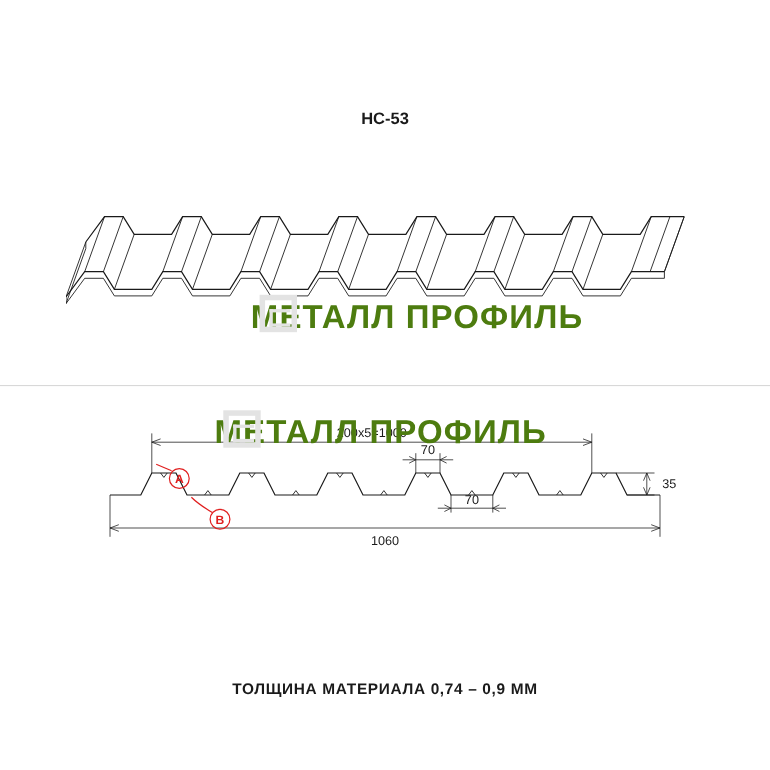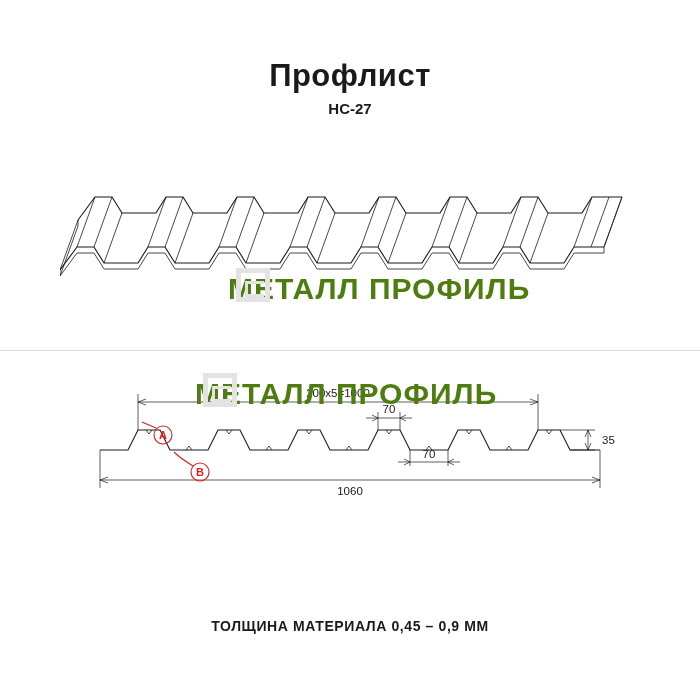--- a/index.html
+++ b/index.html
@@ -110,22 +110,21 @@
   .dim { fill: none; stroke: #1a1a1a; stroke-width: 0.7; }
   .red { fill: none; stroke: #e01f1f; stroke-width: 1.1; }
   .redtxt { fill: #e01f1f; font-family: "Liberation Sans", sans-serif; font-size: 11px; font-weight: bold; }
   .dimtxt { fill: #1a1a1a; font-family: "Liberation Sans", sans-serif; font-size: 11.5px; }
 </style>
 </head>
 <body>
 
 <div class="page">
 
-  <div class="title">Профлист</div>
-  <div class="subtitle">НС-27</div>
+  <div class="subtitle">НС-53</div>
 
   <div class="iso-wrap">
     <svg width="580" height="140" viewBox="0 0 580 140">
 
       <path class="ln" d="M18 45 L35 22 L52 22 L62 38 L96 38 L106 22 L123 22 L133 38 L167 38 L177 22 L194 22 L204 38 L238 38 L248 22 L265 22 L275 38 L309 38 L319 22 L336 22 L346 38 L380 38 L390 22 L407 22 L417 38 L451 38 L461 22 L478 22 L488 38 L522 38 L532 22 L549 22 L562 22"></path>
 
       <path class="ln" d="M0 95 L17 72 L34 72 L44 88 L78 88 L88 72 L105 72 L115 88 L149 88 L159 72 L176 72 L186 88 L220 88 L230 72 L247 72 L257 88 L291 88 L301 72 L318 72 L328 88 L362 88 L372 72 L389 72 L399 88 L433 88 L443 72 L460 72 L470 88 L504 88 L514 72 L531 72 L544 72"></path>
 
       <path class="ln-thin" d="M18 45 L0 95"></path>
       <path class="ln-thin" d="M35 22 L17 72"></path>
@@ -223,14 +222,14 @@
       <text class="redtxt" x="110" y="96" text-anchor="middle">B</text>
       <path class="red" d="M103 86 Q90 78 84 72"></path>
     </svg>
   </div>
 
   <div class="wm wm-1">МЕТАЛЛ ПРОФИЛЬ</div>
   <div class="wm-box wm-box-1"></div>
   <div class="wm wm-2">МЕТАЛЛ ПРОФИЛЬ</div>
   <div class="wm-box wm-box-2"></div>
 
-  <div class="footer">ТОЛЩИНА МАТЕРИАЛА 0,45 – 0,9 ММ</div>
+  <div class="footer">ТОЛЩИНА МАТЕРИАЛА 0,74 – 0,9 ММ</div>
 </div>
 
 </body></html>

